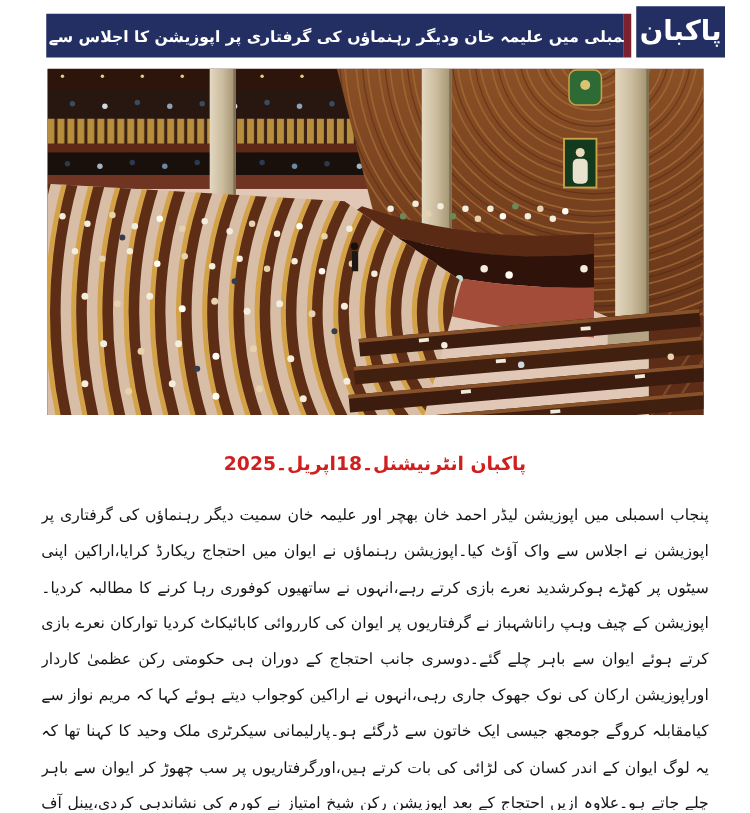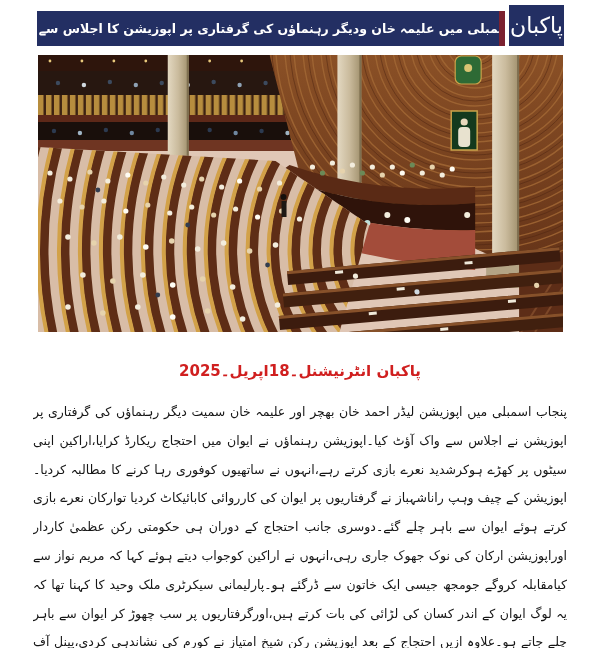--- a/index.html
+++ b/index.html
@@ -5,24 +5,24 @@
   :root{
     --navy:#232f63; --maroon:#7b2130; --red:#d01f1f; --ink:#161616; --paper:#ffffff;
   }
   html,body{margin:0;padding:0;}
   body{
     width:600px;height:650px;position:relative;overflow:hidden;
     background:var(--paper);
     font-family:"DejaVu Sans","Liberation Sans",sans-serif;
   }
   .logo-box{
-    position:absolute;left:509px;top:5px;width:55px;height:41px;
+    position:absolute;left:509px;top:5px;width:71px;height:41px;
     background:var(--navy);color:#fff;
     display:flex;align-items:center;justify-content:center;
-    font-size:22px;font-weight:normal;direction:rtl;
+    font-size:22px;font-weight:bold;direction:rtl;
   }
   .headline-bar{
     position:absolute;left:37px;top:11px;width:462px;height:35px;
     background:var(--navy);color:#fff;box-sizing:border-box;
     display:flex;align-items:center;justify-content:center;
     direction:rtl;font-size:12.5px;font-weight:bold;
     padding:0 10px;white-space:nowrap;overflow:hidden;
   }
   .maroon-divider{
     position:absolute;left:499px;top:11px;width:6px;height:35px;

